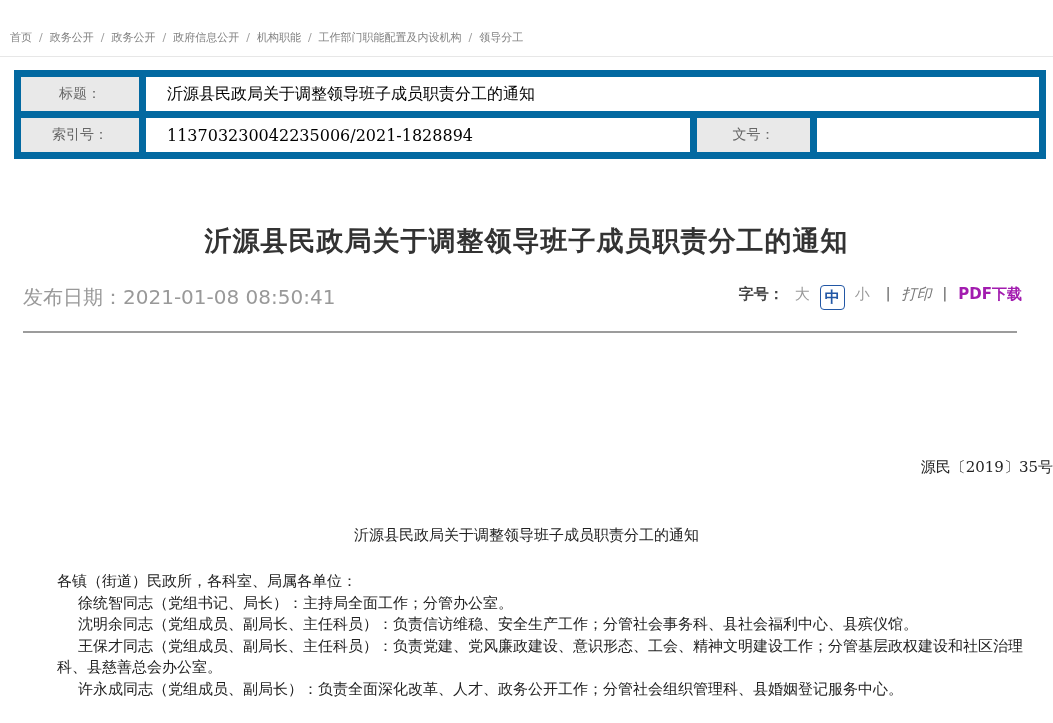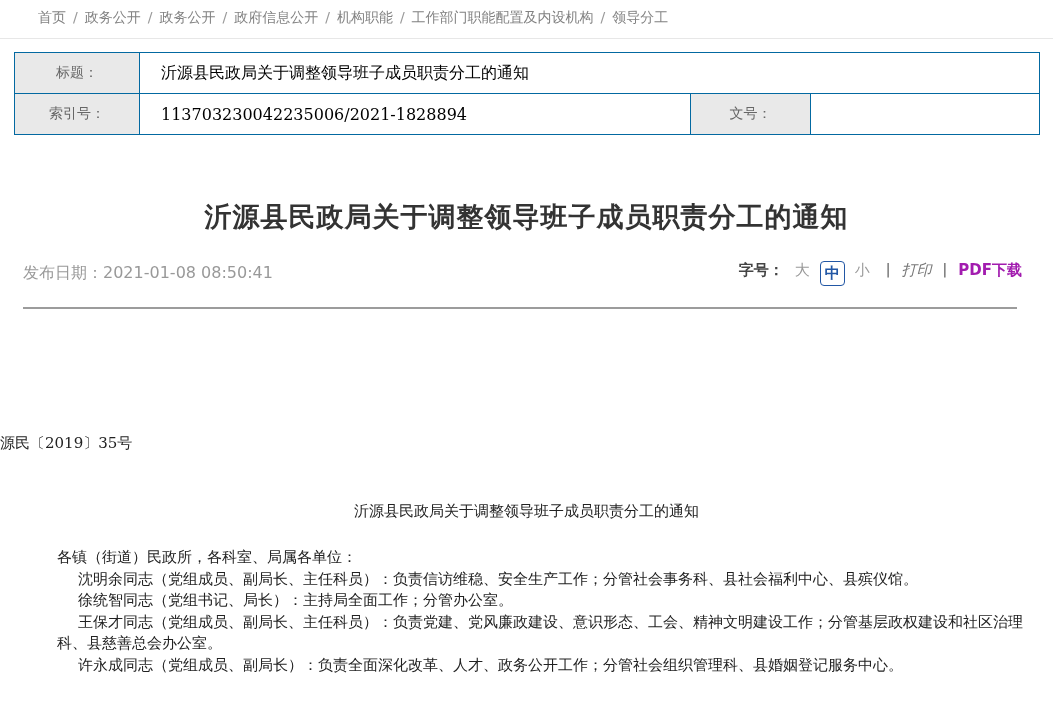--- a/index.html
+++ b/index.html
@@ -3,65 +3,65 @@
 <meta charset="utf-8">
 <style>
   * { margin:0; padding:0; box-sizing:border-box; }
   html,body { background:#fff; }
   body {
     width:1053px; height:723px; overflow:hidden; position:relative;
     font-family:"DejaVu Sans","Liberation Sans",sans-serif;
   }
   
   .breadcrumb {
-    padding:9px 38px 11px; font-size:14px; color:#828282;
-    border-bottom:1px solid #e7e7e7; white-space:nowrap;
+    padding:9px 10px 11px; font-size:11px; color:#828282;
+    border-bottom:1px solid #e7e7e7; white-space:nowrap;margin-top:21px;
   }
   .breadcrumb a { color:#828282; text-decoration:none; cursor:pointer; }
   .breadcrumb .sep { margin:0 7px; color:#9a9a9a; }
   
   table.info { width:1025px; margin:13px 14px 0; border-collapse:collapse; table-layout:fixed; }
-  table.info td { border:1px solid #0369a1; height:41px; overflow:hidden; }
+  table.info td { border:7px solid #0369a1; height:41px; overflow:hidden; }
   td.lbl {
     background:#e9e9e9; color:#666; text-align:center; font-size:14px;
   }
   td.val {
     background:#fff; color:#000; padding-left:21px; font-size:16px;
     font-family:"DejaVu Serif","Liberation Serif",serif;
   }
   
   h1.article-title {
     margin-top:64px; text-align:center; font-size:27px; color:#333;
     font-weight:bold; letter-spacing:1px;
   }
   .meta-row {
     margin:24px 31px 0 23px; display:flex; justify-content:space-between; align-items:center;
     height:28px;
   }
-  .pub-date { color:#999; font-size:16px; }
+  .pub-date { color:#999; font-size:20px; }
   .tools { display:flex; font-size:15px; }
   .tools .fs-label { color:#444; font-weight:bold; margin-right:6px; }
   .tools a { text-decoration:none; cursor:pointer; }
   .fs { color:#999; margin:0 5px; }
   .fs.active {
     color:#2257a5; border:1px solid #2257a5; border-radius:4px;
     padding:2px 4px; font-weight:bold;
   }
   .bar { color:#555; margin:0 11px; font-size:14px; }
   .print { color:#777;font-style:italic; }
   .pdf { color:#a21caf; font-weight:bold; }
   .rule {
     height:2px; background:#9c9c9c; margin:20px 36px 0 23px; border:none;
   }
   
   .doc {
     font-family:"DejaVu Serif","Liberation Serif",serif;
     color:#222; font-size:15px; line-height:21.5px;
   }
-  .doc-number { text-align:left; margin-top:124px; }
+  .doc-number { text-align:right; margin-top:124px; }
   .doc-title  { text-align:center; margin-top:46px; }
   .doc-body   { margin:25px 30px 0 57px; }
   .doc-body p.para { text-indent:21px; }
 </style>
 </head>
 <body>
 
 <nav class="breadcrumb">
   <a>首页</a><span class="sep">/</span><a>政务公开</a><span class="sep">/</span><a>政务公开</a><span class="sep">/</span><a>政府信息公开</a><span class="sep">/</span><a>机构职能</a><span class="sep">/</span><a>工作部门职能配置及内设机构</a><span class="sep">/</span><a>领导分工</a>
 </nav>
@@ -103,18 +103,18 @@
   </div>
 </div>
 
 <div class="rule"></div>
 
 <div class="doc">
   <p class="doc-number">源民〔2019〕35号</p>
   <p class="doc-title">沂源县民政局关于调整领导班子成员职责分工的通知</p>
   <div class="doc-body">
     <p>各镇（街道）民政所，各科室、局属各单位：</p>
+    <p class="para">徐统智同志（党组书记、局长）：主持局全面工作；分管办公室。</p>
     <p class="para">沈明余同志（党组成员、副局长、主任科员）：负责信访维稳、安全生产工作；分管社会事务科、县社会福利中心、县殡仪馆。</p>
-    <p class="para">徐统智同志（党组书记、局长）：主持局全面工作；分管办公室。</p>
     <p class="para">王保才同志（党组成员、副局长、主任科员）：负责党建、党风廉政建设、意识形态、工会、精神文明建设工作；分管基层政权建设和社区治理科、县慈善总会办公室。</p>
     <p class="para">许永成同志（党组成员、副局长）：负责全面深化改革、人才、政务公开工作；分管社会组织管理科、县婚姻登记服务中心。</p>
   </div>
 </div>
 
 </body></html>

